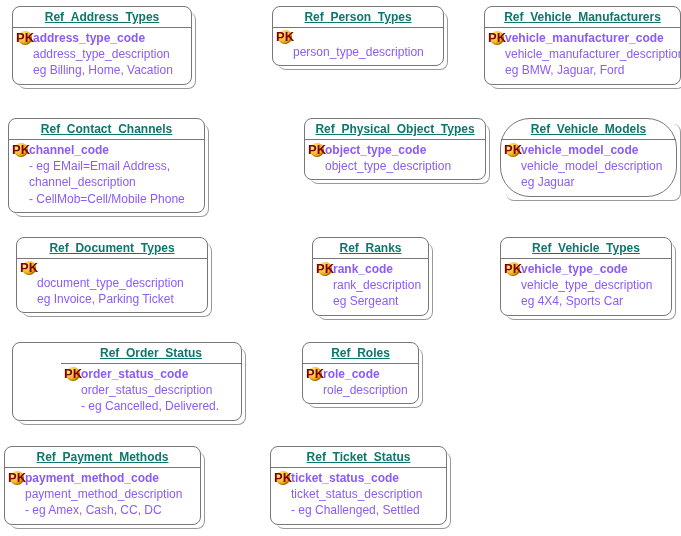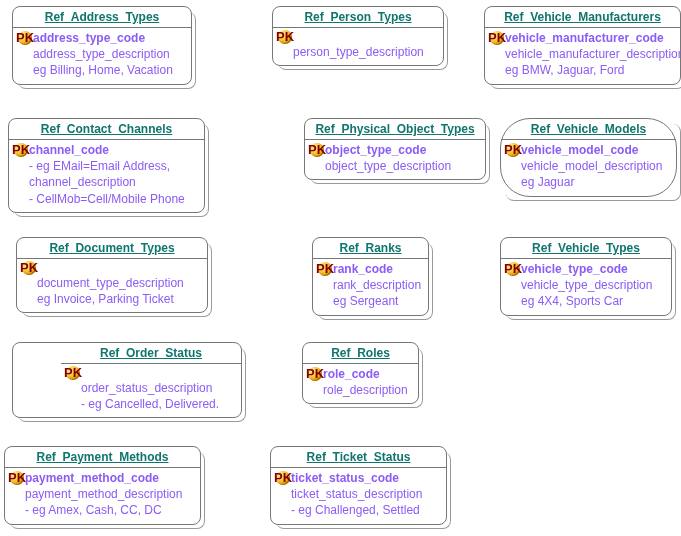--- a/index.html
+++ b/index.html
@@ -241,20 +241,21 @@
         </div>
       </div>
     </div>
     <div class="entity" style="left: 12px; top: 342px; width: 180px; padding-left: 48px;">
       <div class="entity-head">Ref_Order_Status</div>
       <div class="entity-body">
         <div class="attr-row">
           <div class="pk-col">
             <div class="pk-badge">PK</div>
           </div>
+          <div class="attr-text bold">order_status_code</div>
         </div>
         <div class="attr-row">
           <div class="pk-col"></div>
           <div class="attr-text">order_status_description</div>
         </div>
         <div class="attr-row">
           <div class="pk-col"></div>
           <div class="attr-text">- eg Cancelled, Delivered.</div>
         </div>
       </div>

